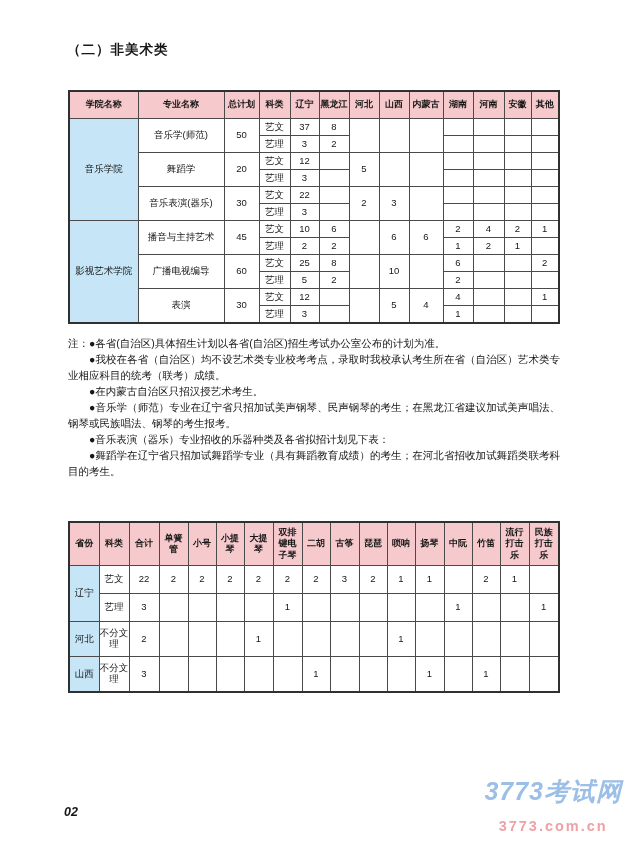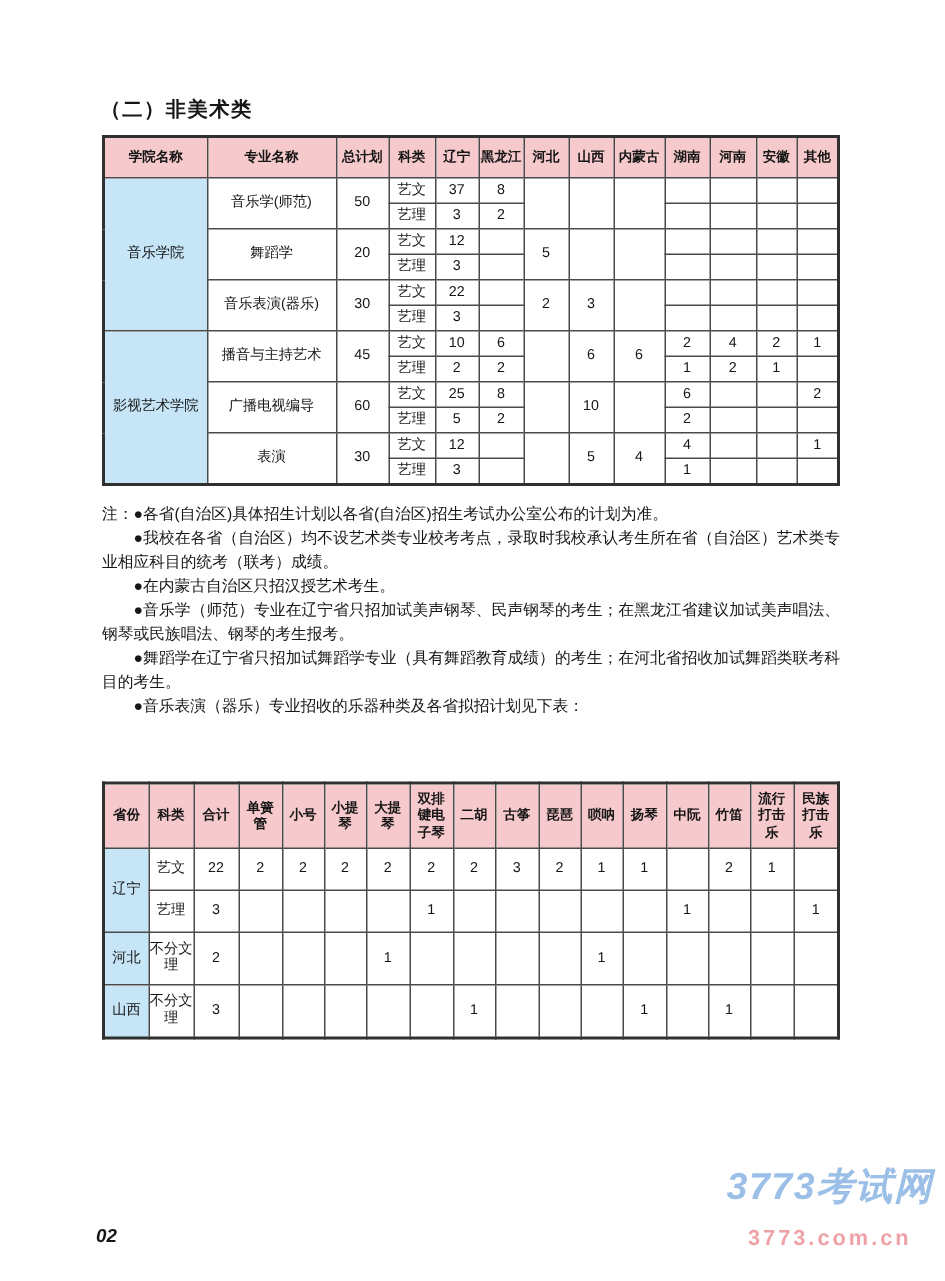--- a/index.html
+++ b/index.html
@@ -2,37 +2,37 @@
 <html style="--pink: #f6c9cc; --blue: #c6e6f7; --wmblue: #9bbfe6; --wmred: #eea2a7;"><head>
 <meta charset="utf-8">
 <style>
   html,body{margin:0;padding:0;}
   body{background:#ffffff;}
   .page{
     position:relative;width:630px;height:854px;background:#ffffff;
     font-family:"Liberation Sans","DejaVu Sans",sans-serif;color:#161616;
     overflow:hidden;
   }
-  #title{position:absolute;left:67px;top:64px;font-size:13.5px;font-weight:bold;letter-spacing:1px;}
+  #title{position:absolute;left:67px;top:41px;font-size:13.5px;font-weight:bold;letter-spacing:1px;}
   table{border-collapse:collapse;table-layout:fixed;background:#fff;border:2px solid #303030;}
   #table1{position:absolute;left:68px;top:90px;width:491px;}
   #table2{position:absolute;left:68px;top:521px;width:491px;}
   th,td{border:1px solid #4a4a4a;text-align:center;vertical-align:middle;overflow:hidden;word-break:break-all;}
   th{background:var(--pink,#f6c9cc);font-weight:bold;font-size:9px;padding:0;line-height:1.25;font-family:Liberation Serif, serif;}
   td{font-size:9.5px;padding:0;line-height:1.15;}
   #table1 th{height:26px;}
   #table1 td{height:16px;}
   #table2 th{height:42px;padding:0 2px;}
   #table2 tr.rs td{height:27px;}
   #table2 tr.rt td{height:34px;}
   td.blue{background:var(--blue,#c6e6f7);}
   #notes{position:absolute;left:68px;top:335px;width:492px;font-size:10.5px;line-height:16px;text-align:justify;}
   #notes p{margin:0;}
   #notes p.indent{text-indent:2em;}
-  #pagenum{position:absolute;left:64px;top:805px;font-size:12.5px;font-weight:bold;font-style:italic;margin-top:12px;}
+  #pagenum{position:absolute;left:64px;top:805px;font-size:12.5px;font-weight:bold;font-style:italic;}
   #watermark{position:absolute;right:8px;top:779px;text-align:center;line-height:1;}
   .wm1{font-size:25px;font-weight:bold;font-style:italic;color:var(--wmblue,#9bbfe6);letter-spacing:1px;}
   .wm2{font-size:14.5px;font-weight:bold;color:var(--wmred,#eea2a7);letter-spacing:2px;margin-top:15px;}
 </style>
 </head>
 <body>
 
 <div class="page">
   <div id="title">（二）非美术类</div>
 
@@ -211,22 +211,22 @@
           <td></td>
         </tr>
       </tbody>
     </table>
 
   <div id="notes">
       <p>注：●各省(自治区)具体招生计划以各省(自治区)招生考试办公室公布的计划为准。</p>
       <p class="indent">●我校在各省（自治区）均不设艺术类专业校考考点，录取时我校承认考生所在省（自治区）艺术类专业相应科目的统考（联考）成绩。</p>
       <p class="indent">●在内蒙古自治区只招汉授艺术考生。</p>
       <p class="indent">●音乐学（师范）专业在辽宁省只招加试美声钢琴、民声钢琴的考生；在黑龙江省建议加试美声唱法、钢琴或民族唱法、钢琴的考生报考。</p>
+      <p class="indent">●音乐表演（器乐）专业招收的乐器种类及各省拟招计划见下表：</p>
       <p class="indent">●舞蹈学在辽宁省只招加试舞蹈学专业（具有舞蹈教育成绩）的考生；在河北省招收加试舞蹈类联考科目的考生。</p>
-      <p class="indent">●音乐表演（器乐）专业招收的乐器种类及各省拟招计划见下表：</p>
     </div>
 
   <table id="table2">
       <colgroup>
         <col style="width: 30px;">
         <col style="width: 30px;">
         <col style="width: 30px;">
         <col style="width: 29px;">
         <col style="width: 28px;">
         <col style="width: 28px;">

